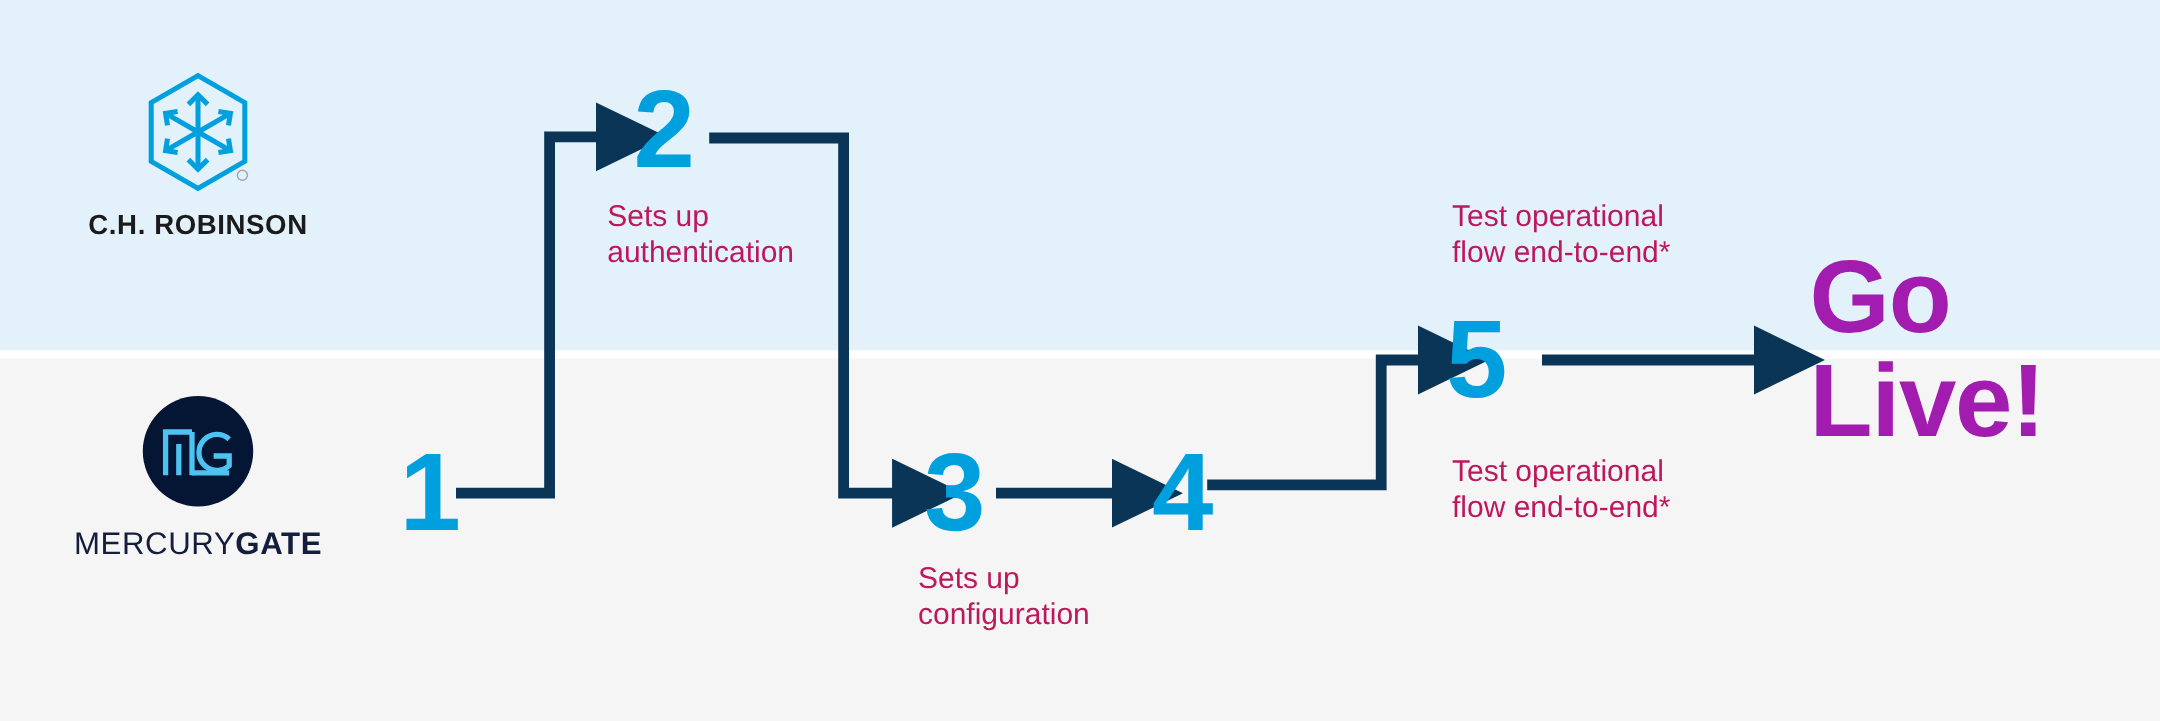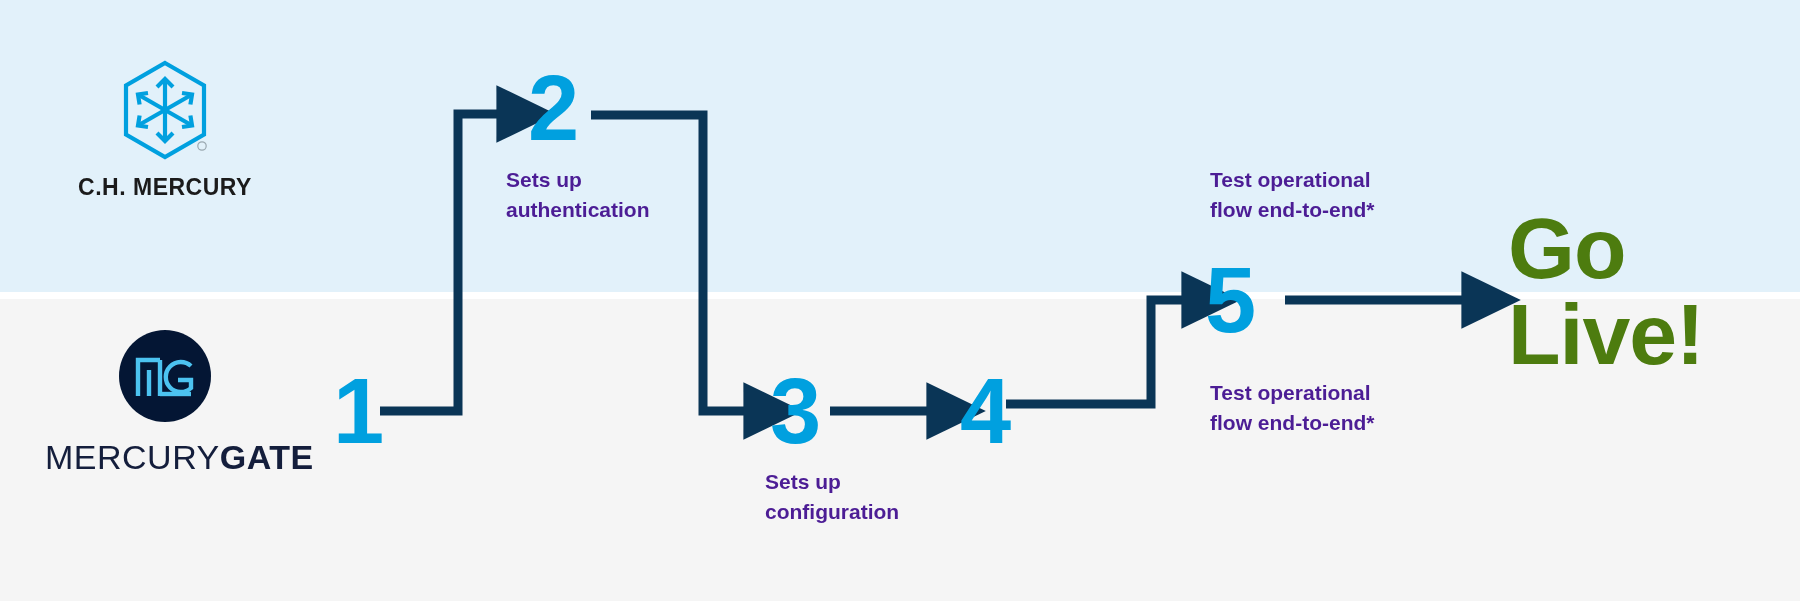--- a/index.html
+++ b/index.html
@@ -86,21 +86,21 @@
     position: relative;
   }
   .mg-mark {
     position: absolute;
     left: 50%;
     top: 50%;
     transform: translate(-50%, -50%);
   }
   .mg-wordmark {
     margin-top: 16px;
-    font-size: 34px;
+    font-size: 26px;
     color: #141e3c;
     white-space: nowrap;
     letter-spacing: 0.5px;
   }
   .mg-wordmark .light { font-weight: 300; }
   .mg-wordmark .bold  { font-weight: bold; }
 
   
   .step-num {
     position: absolute;
@@ -108,37 +108,37 @@
     font-weight: bold;
     font-size: 92px;
     line-height: 92px;
     color: #00a0df;
   }
 
   
   .step-label {
     position: absolute;
     font-family: "Liberation Sans", sans-serif;
-    font-weight: bold;
-    font-size: 21px;
+    font-weight: normal;
+    font-size: 25px;
     line-height: 30px;
-    color: #4c1d95;
+    color: #be185d;
     white-space: pre-line;
   }
 
   
   #golive {
     position: absolute;
     left: 1508px;
     top: 205px;
     font-family: "Liberation Sans", sans-serif;
     font-weight: bold;
     font-size: 86px;
     line-height: 86px;
-    color: #4d7c0f;
+    color: #a21caf;
     white-space: pre-line;
     letter-spacing: -1px;
   }
 
   
   #footnote {
     position: absolute;
     right: 34px;
     bottom: 18px;
     font-family: "Liberation Sans", sans-serif;
@@ -194,21 +194,21 @@
         <polyline points="19.6,55.5 18,65.5 28,67" fill="none"></polyline>
 
         <line x1="45" y1="50" x2="72" y2="34.5"></line>
         <polyline points="62,33 72,34.5 70.4,44.5" fill="none"></polyline>
 
         <line x1="45" y1="50" x2="72" y2="65.5"></line>
         <polyline points="70.4,55.5 72,65.5 62,67" fill="none"></polyline>
       </g>
       <circle cx="82" cy="86" r="4.2" fill="none" stroke="#9aa8b0" stroke-width="1.2"></circle>
     </svg>
-    <div class="chr-wordmark">C.H. MERCURY</div>
+    <div class="chr-wordmark">C.H. ROBINSON</div>
   </div>
 
   <div id="mg-logo-block" class="logo-block">
     <div class="mg-circle">
       <svg class="mg-mark" width="62" height="44" viewBox="0 0 62 44">
         <g fill="none" stroke="#4cc3f0" stroke-width="4.4">
 
           <path d="M4,42 L4,6 L26,6"></path>
 
           <path d="M15,42 L15,16"></path>

